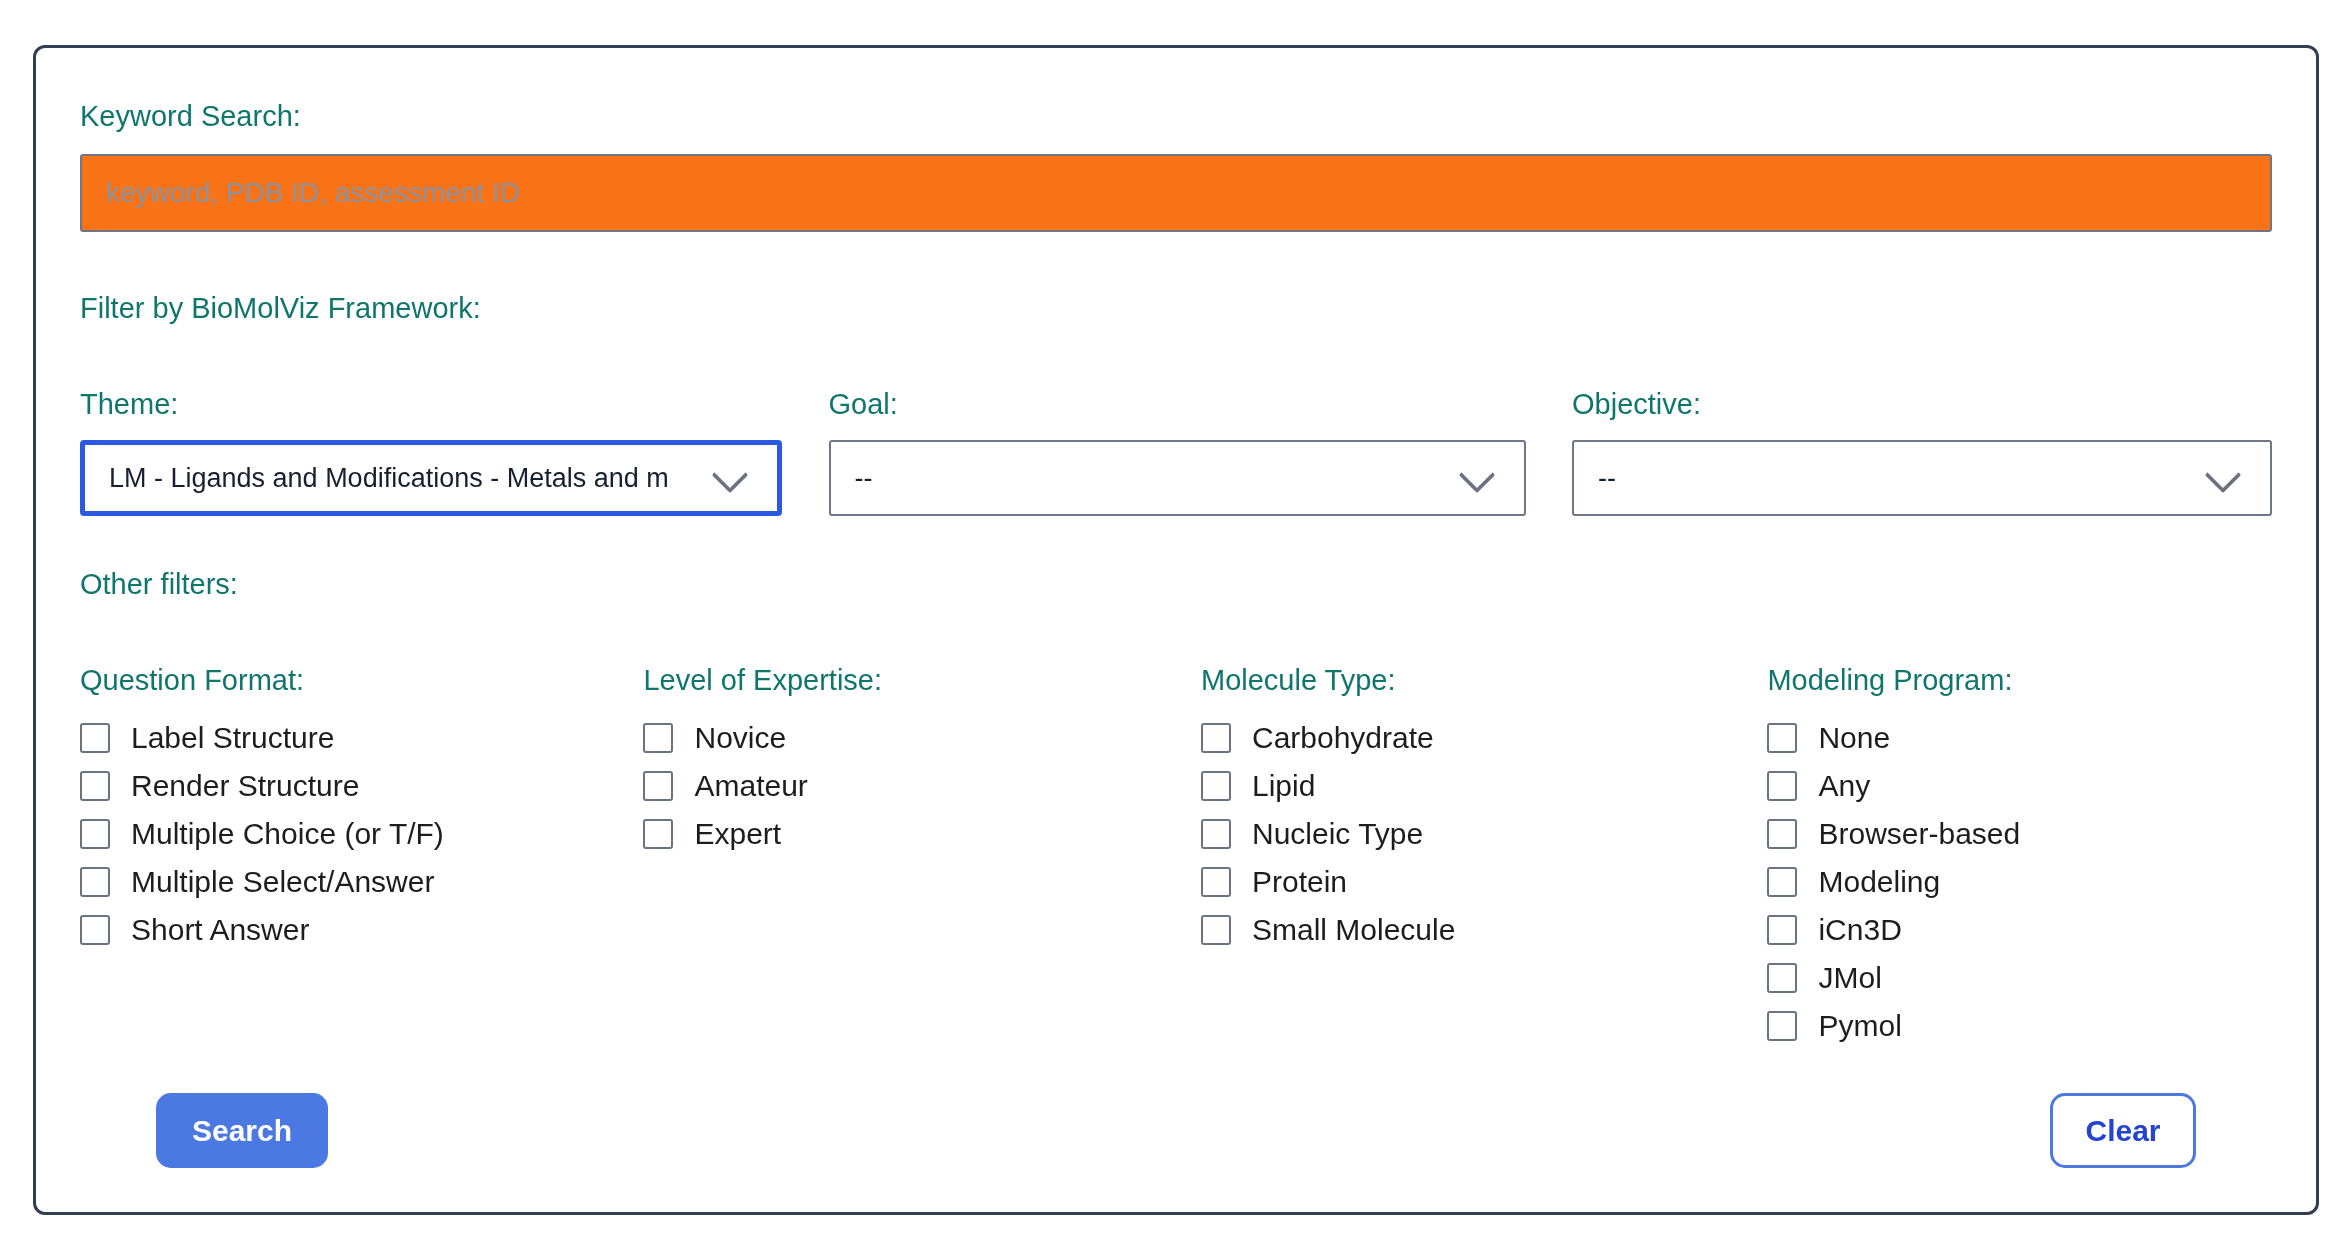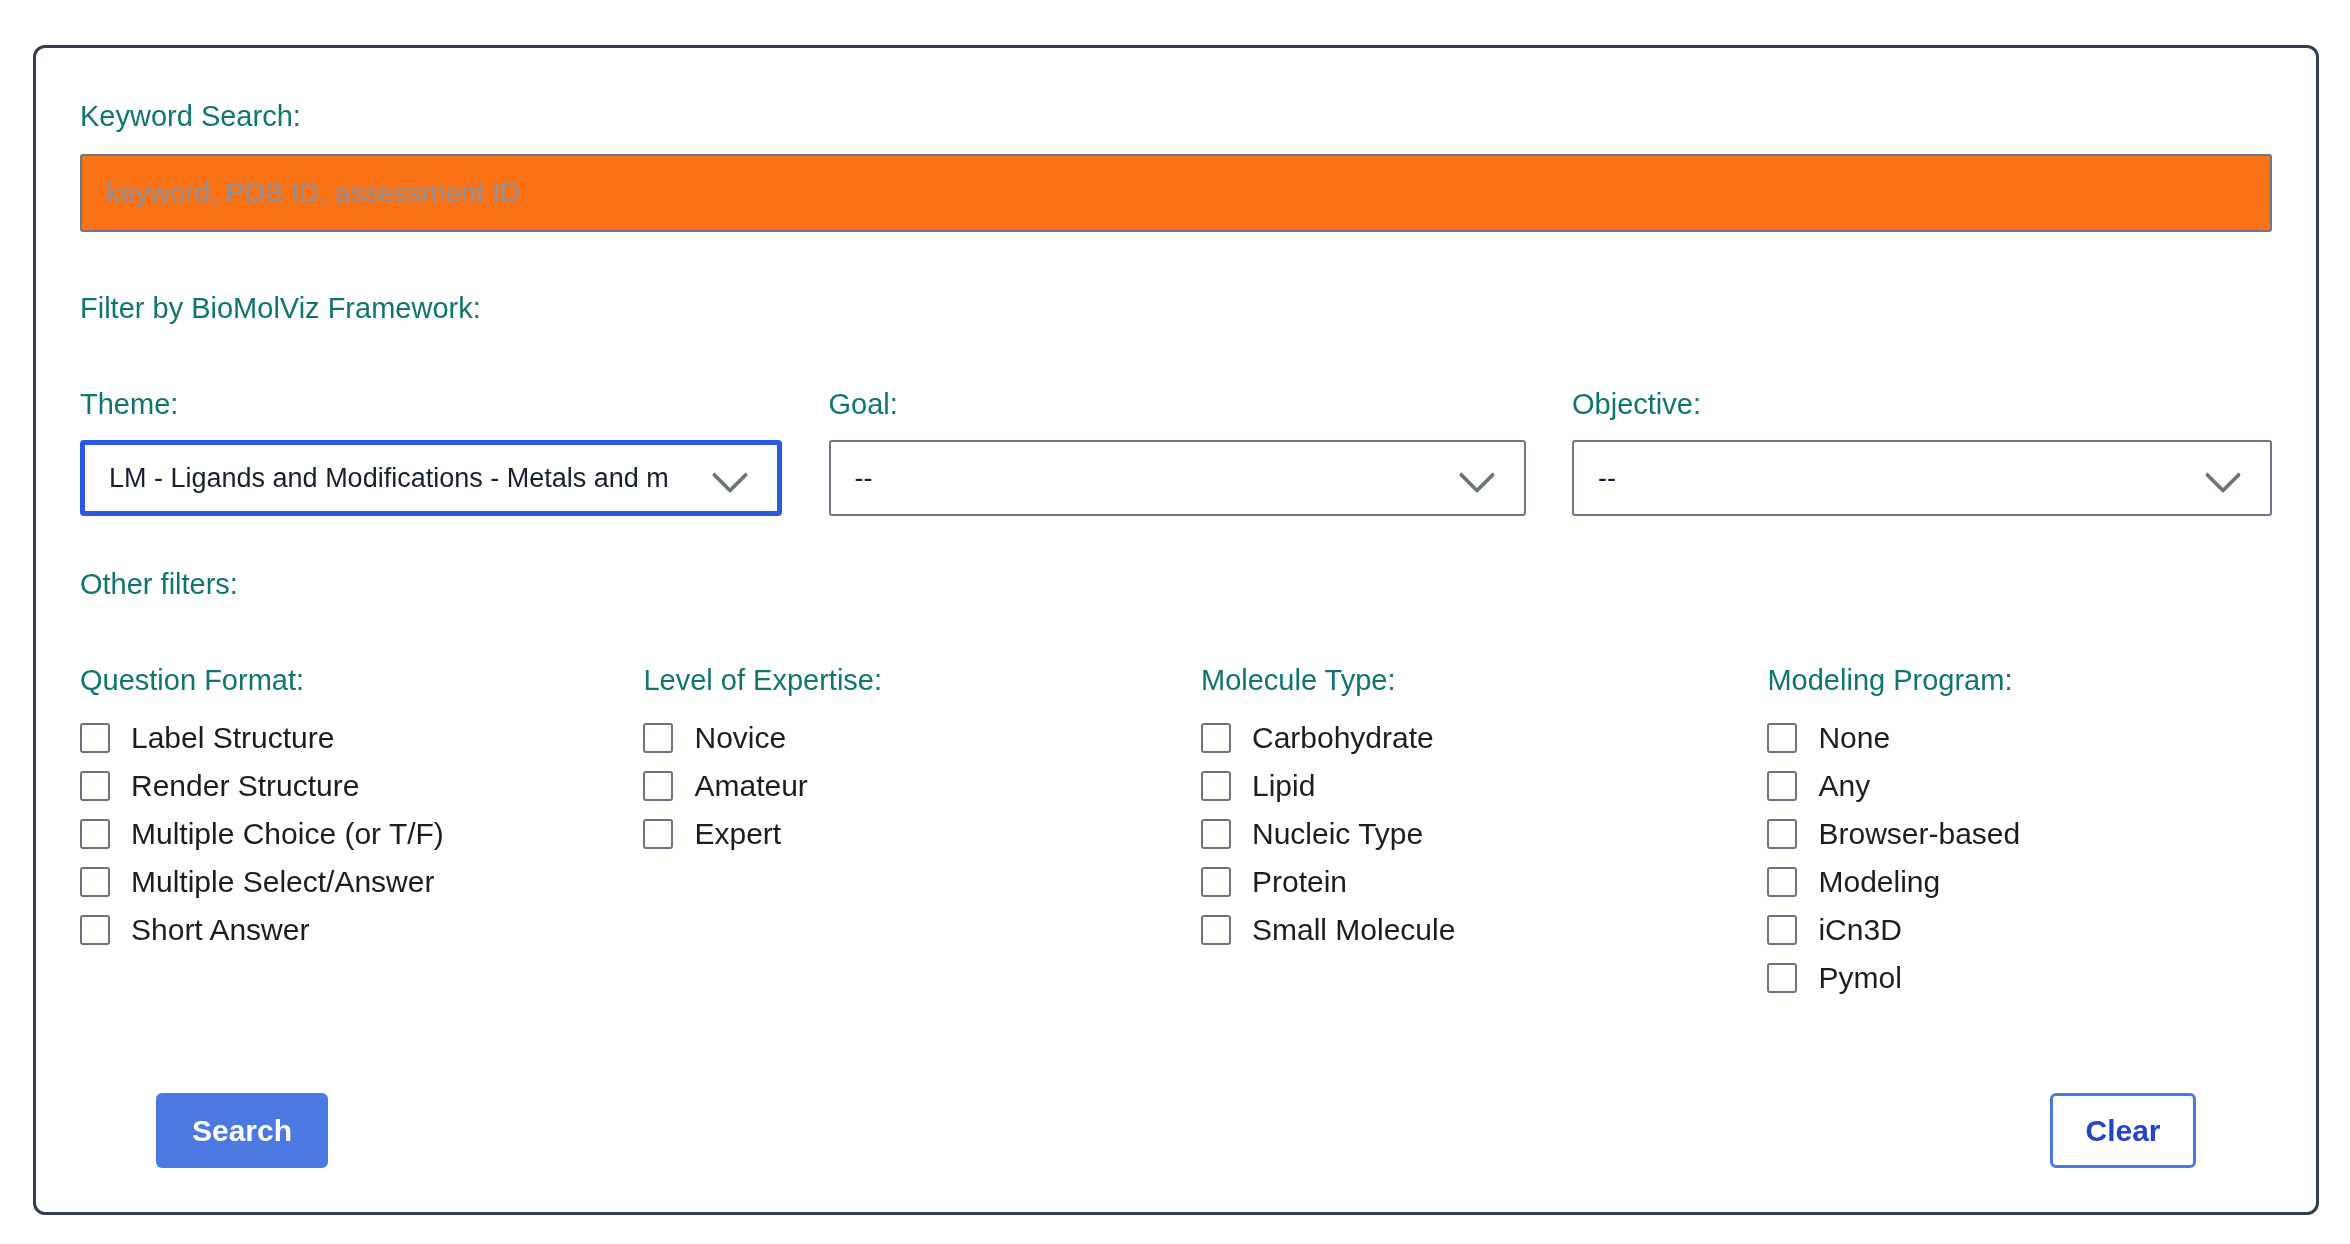--- a/index.html
+++ b/index.html
@@ -63,21 +63,21 @@
     width:30px;height:30px;box-sizing:border-box;flex:0 0 30px;
     border:2px solid #6b7280;border-radius:3px;background:#fff;cursor:pointer;
   }
   .cb-text{margin-left:21px;font-size:30px;color:#1d1d1f;}
   
   .actions{
     position:absolute;left:120px;right:120px;top:1045px;
     display:flex;justify-content:space-between;align-items:center;
   }
   .btn{
-    height:75px;box-sizing:border-box;border-radius:6px;
+    height:75px;box-sizing:border-box;border-radius:15px;
     font-family:"Liberation Sans", sans-serif;
     font-size:30px;font-weight:bold;cursor:pointer;
     display:flex;align-items:center;justify-content:center;
   }
   .btn-search{
     width:172px;background:#4b79e1;color:#ffffff;border:none;
   }
   .btn-clear{
     width:146px;background:#ffffff;color:#2443cf;border:3px solid #4b79e1;
   }
@@ -201,20 +201,24 @@
       <div class="cb-item">
         <span class="cb-box"></span>
         <span class="cb-text">Modeling</span>
       </div>
       <div class="cb-item">
         <span class="cb-box"></span>
         <span class="cb-text">iCn3D</span>
       </div>
       <div class="cb-item">
         <span class="cb-box"></span>
+        <span class="cb-text">JMol</span>
+      </div>
+      <div class="cb-item">
+        <span class="cb-box"></span>
         <span class="cb-text">Pymol</span>
       </div>
     </div>
 
   </div>
 
   <div class="actions">
     <button class="btn btn-search">Search</button>
     <button class="btn btn-clear">Clear</button>
   </div>

